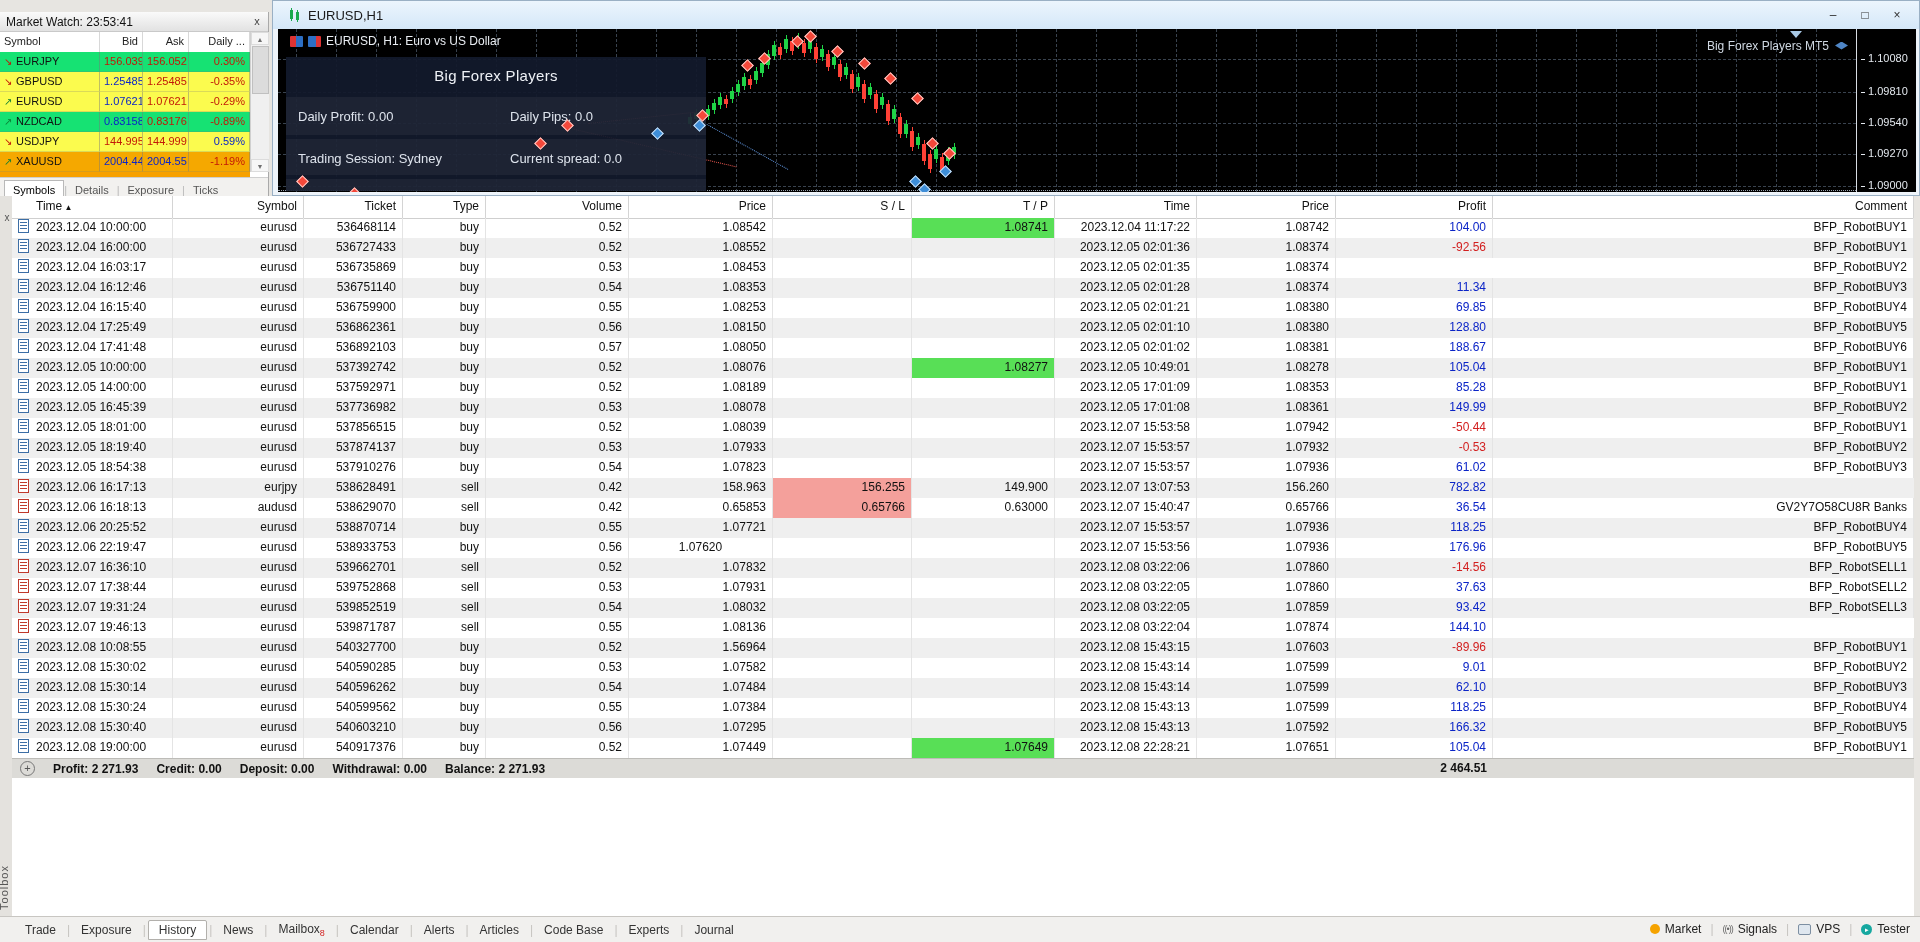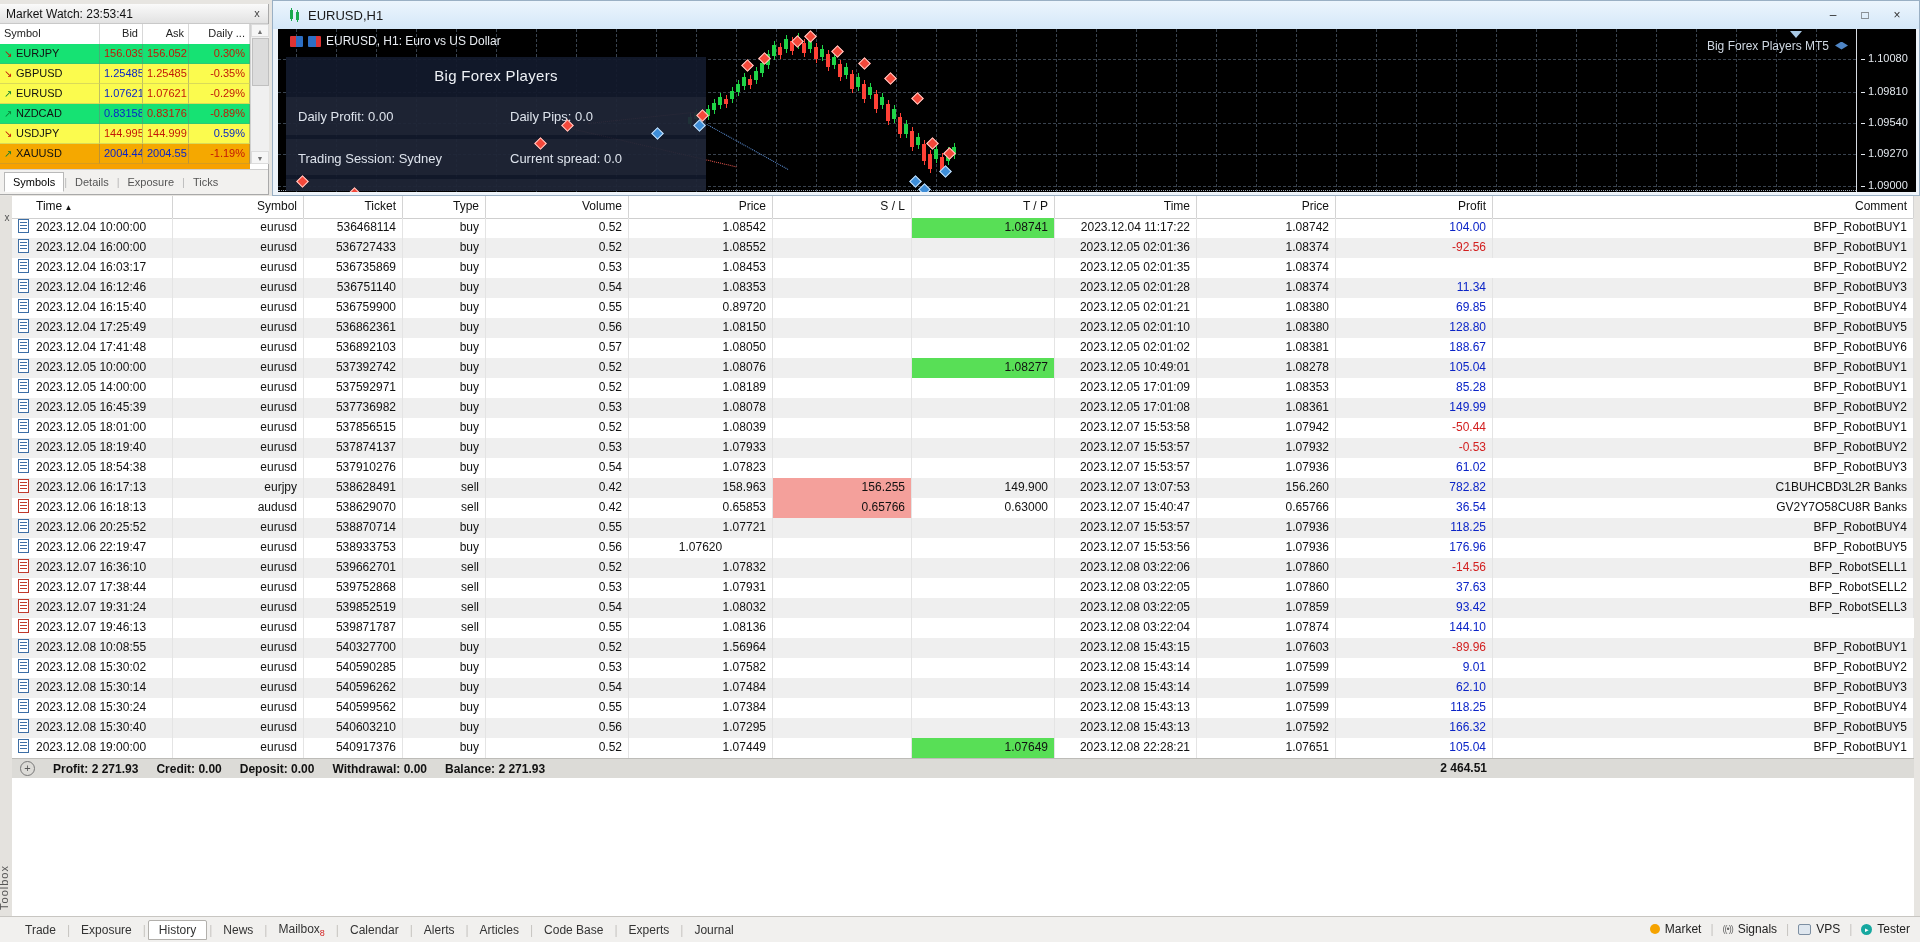--- a/index.html
+++ b/index.html
@@ -1,21 +1,21 @@
 <!DOCTYPE html>
 <html><head>
 <meta charset="utf-8">
 <style>
   html,body{margin:0;padding:0}
   body{width:1920px;height:942px;position:relative;overflow:hidden;background:#e7e5e1;
        font-family:"Liberation Sans",sans-serif;color:#111;-webkit-font-smoothing:antialiased}
   .abs{position:absolute}
 
   
-  #mw{left:0;top:4px;width:268px;height:190px;background:#fff;border-right:1px solid #a9a9a9;border-bottom:1px solid #a9a9a9}
+  #mw{left:0;top:12px;width:268px;height:190px;background:#fff;border-right:1px solid #a9a9a9;border-bottom:1px solid #a9a9a9}
   #mw-title{left:0;top:0;width:268px;height:20px;background:linear-gradient(#fafafa,#e2e2e2);
             border-bottom:1px solid #c9c9c9;font-size:12px;line-height:20px;padding-left:6px;box-sizing:border-box}
   #mw-close{right:4px;top:2px;width:14px;height:14px;font-size:11px;line-height:14px;text-align:center;color:#444;cursor:pointer}
   .mw-hrow{left:0;top:20px;width:250px;height:20px;display:flex;font-size:11px;background:#fff;border-bottom:1px solid #d8d8d8}
   .mw-hc{box-sizing:border-box;border-right:1px solid #d8d8d8;line-height:19px;padding:0 4px;color:#222}
   #mw-rows{left:0;top:40px;width:250px}
   .mw-row{display:flex;height:20px;font-size:11px}
   .mw-c{box-sizing:border-box;border-right:1px solid rgba(120,120,120,.45);border-bottom:1px solid rgba(120,120,120,.25);
         line-height:19px;padding:0 4px;white-space:nowrap;overflow:hidden}
   .mw-sym{width:100px}.mw-bid,.mw-ask{text-align:right}.mw-bid{width:43px}.mw-ask{width:46px}.mw-daily{width:61px;text-align:right}
@@ -449,21 +449,21 @@
         <div class="hcell right" style="width: 139px;">1.08374</div>
         <div class="hcell right pos" style="width: 157px;">11.34</div>
         <div class="hcell right" style="width: 421px;">BFP_RobotBUY3</div>
       </div>
       <div class="h-row">
         <div class="hcell" style="width: 161px;"><span class="doc buy"><i style="top:2px"></i><i style="top:5px"></i><i style="top:8px"></i></span><span>2023.12.04 16:15:40</span></div>
         <div class="hcell right" style="width: 131px;">eurusd</div>
         <div class="hcell right" style="width: 99px;">536759900</div>
         <div class="hcell right" style="width: 83px;">buy</div>
         <div class="hcell right" style="width: 143px;">0.55</div>
-        <div class="hcell right" style="width: 144px;">0.89720</div>
+        <div class="hcell right" style="width: 144px;">1.08253</div>
         <div class="hcell right" style="width: 139px;"></div>
         <div class="hcell right" style="width: 143px;"></div>
         <div class="hcell right" style="width: 142px;">2023.12.05 02:01:21</div>
         <div class="hcell right" style="width: 139px;">1.08380</div>
         <div class="hcell right pos" style="width: 157px;">69.85</div>
         <div class="hcell right" style="width: 421px;">BFP_RobotBUY4</div>
       </div>
       <div class="h-row odd">
         <div class="hcell" style="width: 161px;"><span class="doc buy"><i style="top:2px"></i><i style="top:5px"></i><i style="top:8px"></i></span><span>2023.12.04 17:25:49</span></div>
         <div class="hcell right" style="width: 131px;">eurusd</div>
@@ -581,21 +581,20 @@
         <div class="hcell right" style="width: 131px;">eurjpy</div>
         <div class="hcell right" style="width: 99px;">538628491</div>
         <div class="hcell right" style="width: 83px;">sell</div>
         <div class="hcell right" style="width: 143px;">0.42</div>
         <div class="hcell right" style="width: 144px;">158.963</div>
         <div class="hcell right hlr" style="width: 139px;">156.255</div>
         <div class="hcell right" style="width: 143px;">149.900</div>
         <div class="hcell right" style="width: 142px;">2023.12.07 13:07:53</div>
         <div class="hcell right" style="width: 139px;">156.260</div>
         <div class="hcell right pos" style="width: 157px;">782.82</div>
-        <div class="hcell right" style="width: 421px;">C1BUHCBD3L2R Banks</div>
       </div>
       <div class="h-row">
         <div class="hcell" style="width: 161px;"><span class="doc sell"><i style="top:2px"></i><i style="top:5px"></i><i style="top:8px"></i></span><span>2023.12.06 16:18:13</span></div>
         <div class="hcell right" style="width: 131px;">audusd</div>
         <div class="hcell right" style="width: 99px;">538629070</div>
         <div class="hcell right" style="width: 83px;">sell</div>
         <div class="hcell right" style="width: 143px;">0.42</div>
         <div class="hcell right" style="width: 144px;">0.65853</div>
         <div class="hcell right hlr" style="width: 139px;">0.65766</div>
         <div class="hcell right" style="width: 143px;">0.63000</div>

